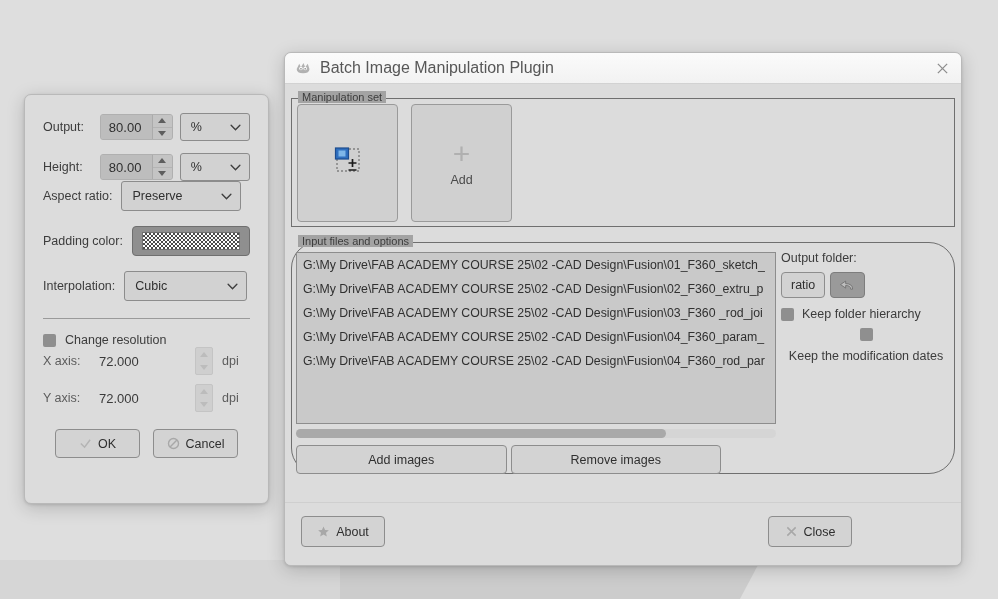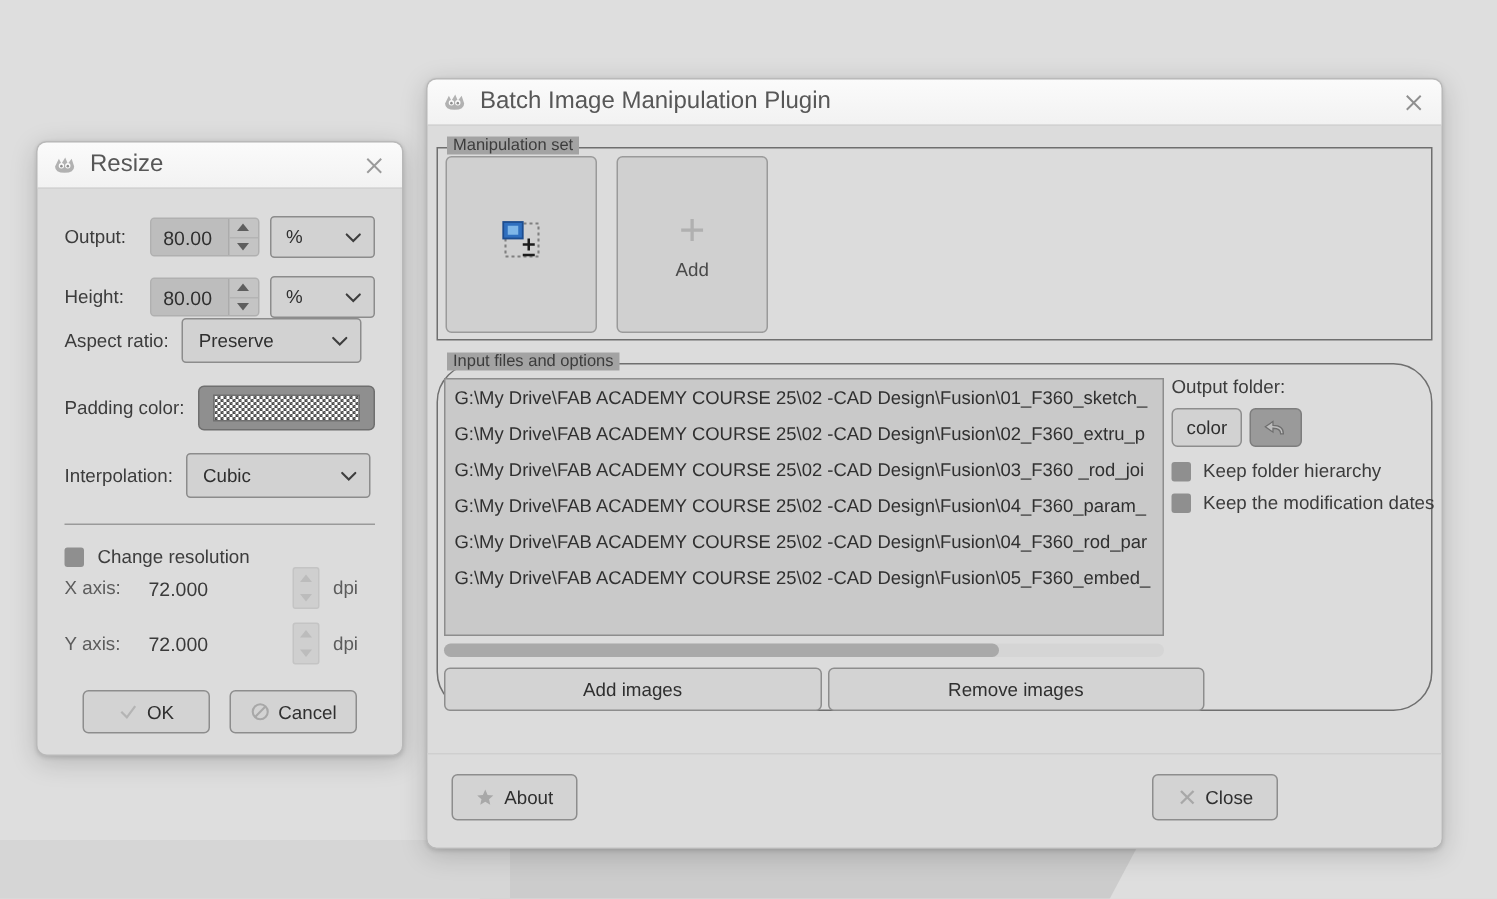--- a/index.html
+++ b/index.html
@@ -263,37 +263,20 @@
   }
 </style>
 </head>
 <body>
 
 <div id="desktop-shape-a"></div>
 <div id="desktop-shape-b"></div>
 
 <div class="win" id="resize-dialog">
 
-  <div class="titlebar">
-    <span class="wilber">
-      <svg viewBox="0 0 20 17" width="17" height="15">
-        <path d="M2 9 L5 3 L7 7 L10 2 L12 7 L15 3 L17 9 Q17 14 9.5 14 Q2 14 2 9Z" fill="#7a7a7a"></path>
-        <circle cx="7" cy="8.5" r="2.1" fill="#ffffff"></circle>
-        <circle cx="12" cy="8.5" r="2.1" fill="#ffffff"></circle>
-        <circle cx="7" cy="8.8" r="1" fill="#3a3a3a"></circle>
-        <circle cx="12" cy="8.8" r="1" fill="#3a3a3a"></circle>
-      </svg>
-    </span>
-    <span class="tb-title">Resize</span>
-    <span class="closebtn">
-      <svg viewBox="0 0 14 14" width="13" height="13">
-        <path d="M2 2 L12 12 M12 2 L2 12" stroke="#9a9a9a" stroke-width="1.4" fill="none"></path>
-      </svg>
-    </span>
-  </div>
 
   <div id="resize-body">
 
     <div class="row" style="margin-top:18px;">
       <span class="label" style="width:61px;">Output:</span>
       <span class="spin" style="width:78px;">
         <span class="sval">80.00</span>
         <span class="steppers">
           <div>
               <i class="tri-up"></i>
@@ -466,56 +449,55 @@
 
     <div class="frame" style="position:absolute; left:6px; top:189px; width:664px; height:232px;border-radius:26px;">
       <span class="frame-title">Input files and options</span>
 
       <div id="file-list" style="position:absolute; left:4px; top:9px; width:480px; height:172px;">
         <div class="file-row">G:\My Drive\FAB ACADEMY COURSE 25\02 -CAD Design\Fusion\01_F360_sketch_</div>
         <div class="file-row">G:\My Drive\FAB ACADEMY COURSE 25\02 -CAD Design\Fusion\02_F360_extru_p</div>
         <div class="file-row">G:\My Drive\FAB ACADEMY COURSE 25\02 -CAD Design\Fusion\03_F360 _rod_joi</div>
         <div class="file-row">G:\My Drive\FAB ACADEMY COURSE 25\02 -CAD Design\Fusion\04_F360_param_</div>
         <div class="file-row">G:\My Drive\FAB ACADEMY COURSE 25\02 -CAD Design\Fusion\04_F360_rod_par</div>
-        <div class="file-row">G:\My Drive\FAB ACADEMY COURSE 25\02 -CAD Design\Fusion\05_F360_embed_</div>
       </div>
 
       <div id="hscroll-trough" style="position:absolute; left:4px; top:186px; width:480px;">
         <div id="hscroll-thumb"></div>
       </div>
 
-      <div style="position:absolute; left:4px; top:202px; width:507px; display:flex; gap:4px;">
+      <div style="position:absolute; left:4px; top:202px; width:425px; display:flex; gap:4px;">
         <span class="btn" style="flex:1;">
           <span>Add images</span>
         </span>
         <span class="btn" style="flex:1;">
           <span>Remove images</span>
         </span>
       </div>
 
       <div style="position:absolute; left:489px; top:8px; width:170px;">
         <div class="label" style="color:#3c3c3c;">Output folder:</div>
 
         <div style="display:flex; gap:5px; margin-top:7px;">
           <span class="outbtn">
-            <span>color</span>
+            <span>ratio</span>
           </span>
           <span class="outbtn icon-btn">
             <svg viewBox="0 0 18 14" width="17" height="13">
               <path d="M14.5 11 Q14.5 5 7 5 L7 2.2 L1.5 6 L7 9.8 L7 7 Q12.5 7 12.5 11 Z" fill="#bdbdbd" stroke="#6e6e6e" stroke-width="0.9"></path>
             </svg>
           </span>
         </div>
 
         <div style="display:flex; align-items:center; gap:8px; margin-top:9px;">
           <span class="chk"></span>
           <span class="label">Keep folder hierarchy</span>
         </div>
 
-        <div style="display:flex; align-items:center; gap:8px; margin-top:7px;">
+        <div style="display:flex; align-items:center; gap:8px; margin-top:7px;flex-direction:column;">
           <span class="chk"></span>
           <span class="label">Keep the modification dates</span>
         </div>
       </div>
 
     </div>
 
     <div class="bottombar">
       <span class="btn" style="position:absolute; left:16px; top:13px; width:84px; height:31px;">
         <svg viewBox="0 0 14 14" width="13" height="13">

